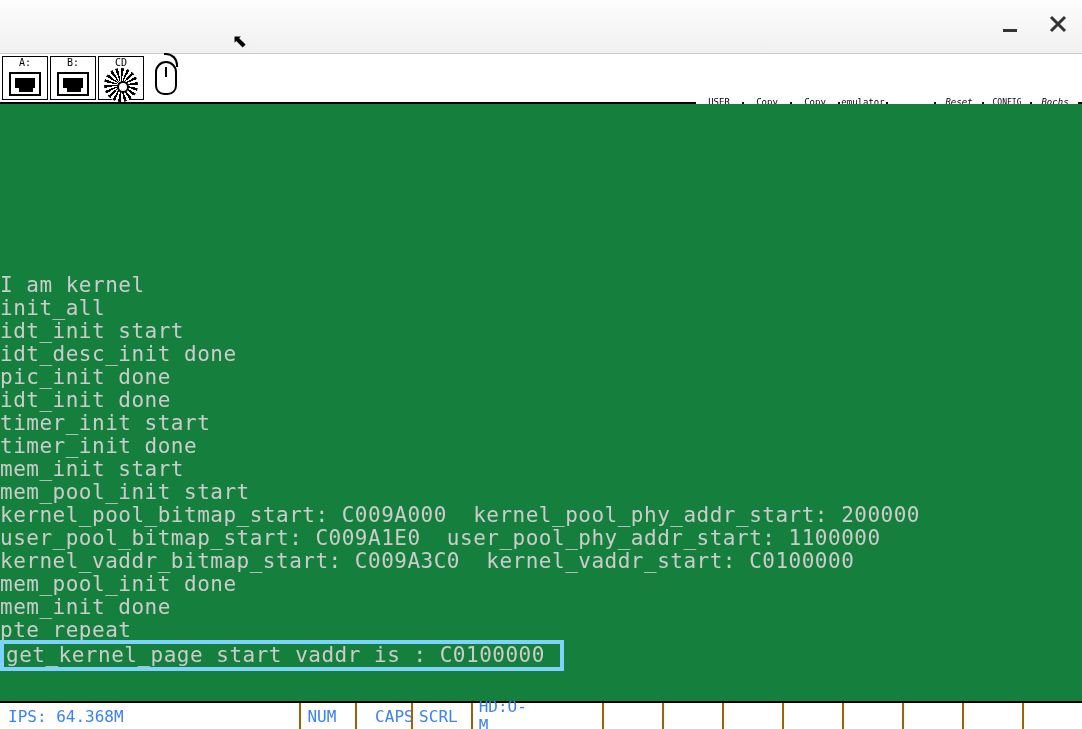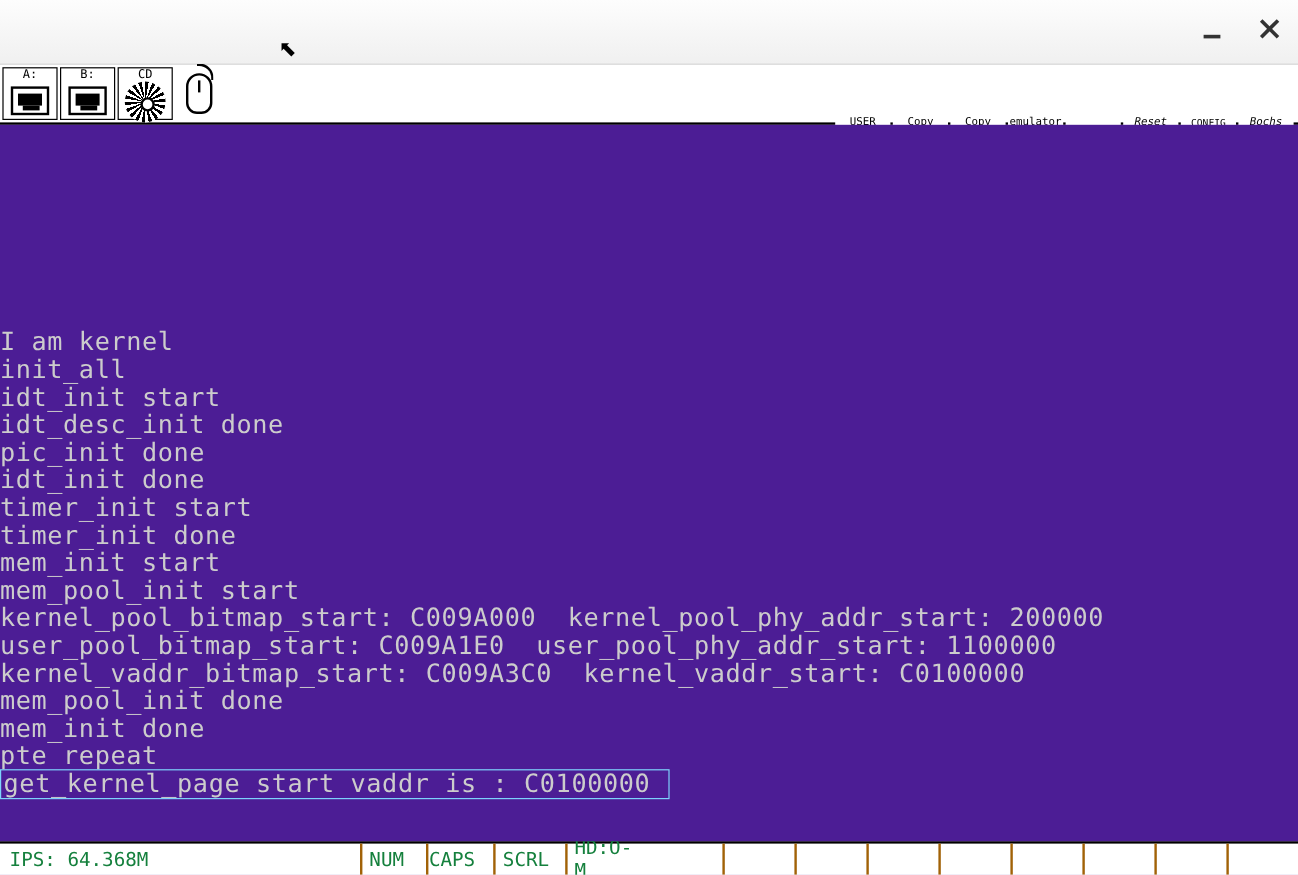--- a/index.html
+++ b/index.html
@@ -269,63 +269,63 @@
     transform: rotate(30deg);
   }
   .suspend-icon::before, .power-icon::before {
     content: ""; position: absolute;
     left: 50%; top: -4px; width: 3px; height: 16px;
     background: #000;
     transform: translateX(-50%);
   }
   .console {
     flex: 1;
-    background: #4c1d95;
+    background: #15803d;
     color: #ccc;
     font-family: "DejaVu Sans Mono", "Courier New", monospace;
     font-size: 21px;
     line-height: 23px;
     padding-top: 170px;
     white-space: pre;
     position: relative;
     overflow: hidden;
   }
   .console .line {
     padding: 0;
     letter-spacing: 0.5px;
   }
   .hl {
     display: inline-block;
-    border: 1px solid #7dd3fc;
+    border: 4px solid #7dd3fc;
     padding: 0 2px;
     margin-top: -2px;
   }
   .statusbar {
     height: 28px;
     background: #fff;
     border-top: 2px solid #000;
     display: flex;
     align-items: center;
     font-family: monospace;
     font-size: 16px;
-    color: #15803d;
+    color: #3b82f6;
   }
   .status-cell {
     border-left: 2px solid #a16207;
     padding: 0 8px;
     height: 100%;
     display: flex;
     align-items: center;
   }
   .status-cell:first-child {
     border-left: none;
     width: 302px;
   }
   .st-num { width: 56px; padding: 0 6px;}
-  .st-caps { width: 56px; padding: 0 0;}
+  .st-caps { width: 56px; padding: 0 18px;}
   .st-scrl { width: 60px; padding: 12px 6px;}
   .st-hd { padding: 0 6px;}
   .st-rest .status-cell { width: 60px; }
   .st-rest { display: flex; height: 100%; flex:1;}
   .st-rest .status-cell { flex: 0 0 auto; }
   .italic { font-style: italic; }
 </style>
 </head>
 <body>
 

